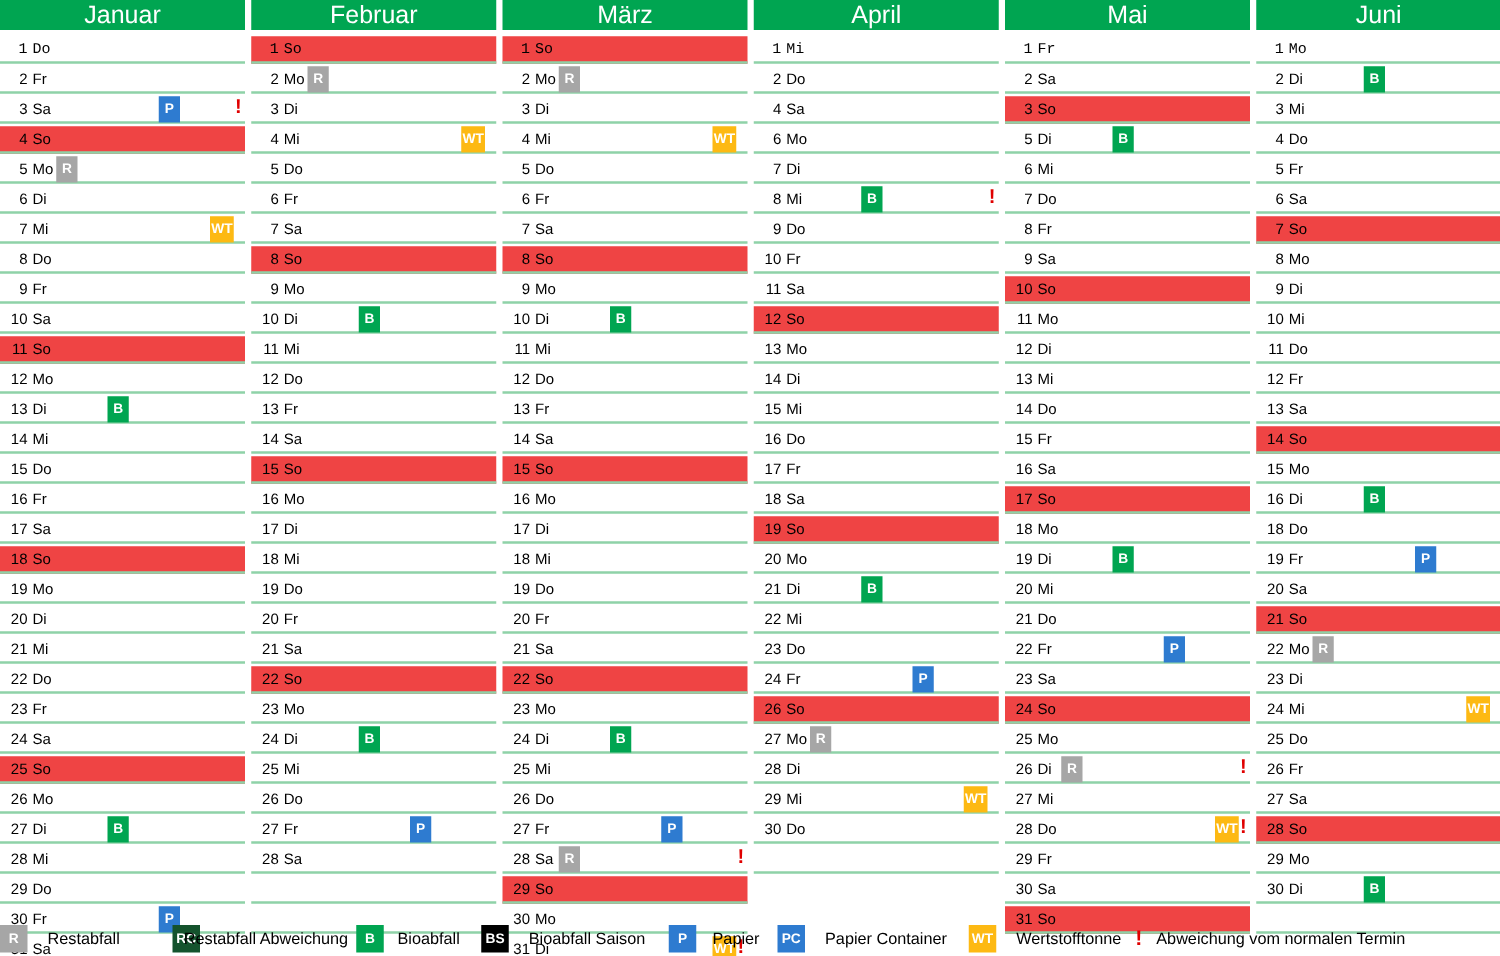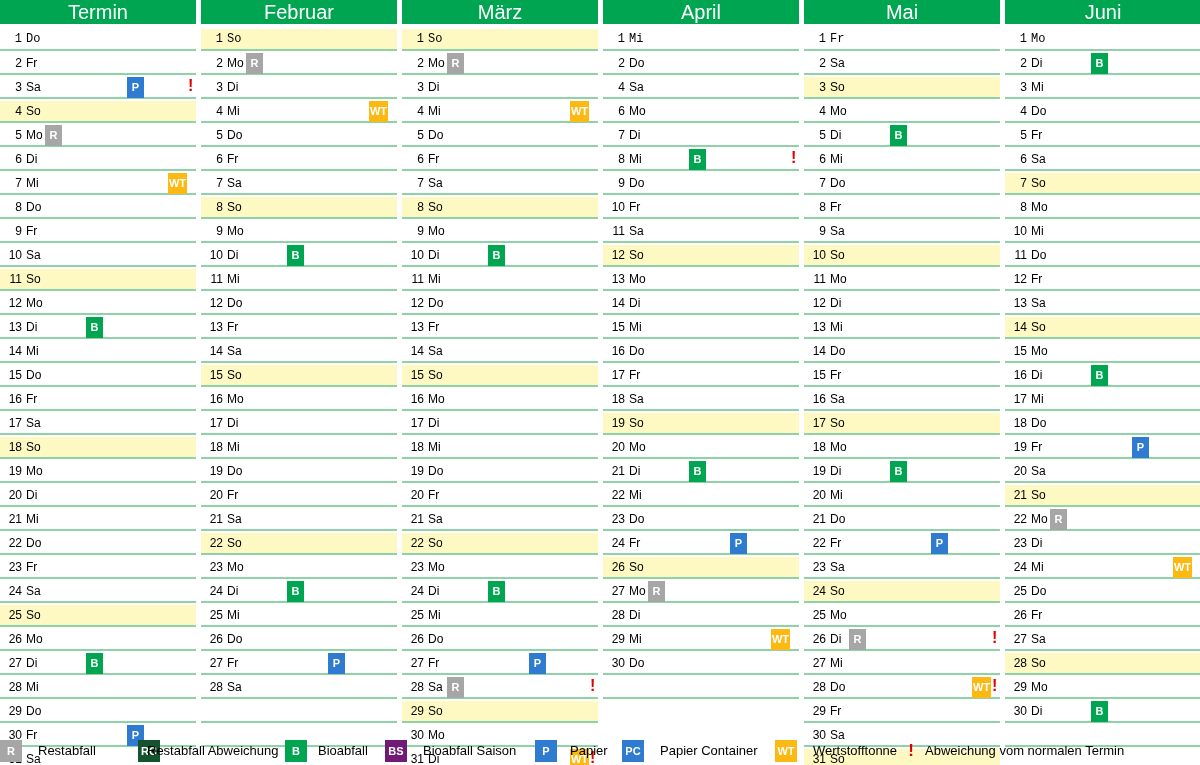--- a/index.html
+++ b/index.html
@@ -2,38 +2,38 @@
 <html><head>
 <meta charset="utf-8">
 <style>
   html,body{margin:0;padding:0;background:#fff;}
   body{width:1200px;height:765px;overflow:hidden;font-family:"Liberation Sans",sans-serif;position:relative;}
   .cols{position:absolute;left:0;top:0;width:1200px;height:716px;}
   .col{position:absolute;top:0;width:196px;}
   .mhead{height:24px;background:#00a551;color:#fff;text-align:center;font-size:20px;line-height:24px;}
   .row{position:relative;height:20px;margin-top:2px;border-bottom:2px solid #8fd2a8;box-sizing:content-box;font-size:12px;line-height:20px;color:#000;}
   .row.first{margin-top:5px;font-family:Liberation Mono, monospace;}
-  .row.so{background:#fef9c3;}
+  .row.so{background:#ef4444;}
   .row .lbl{position:absolute;left:0;top:0;}
   .row .num{display:inline-block;width:22px;text-align:right;}
   .row .wd{margin-left:4px;}
   .badge{position:absolute;top:0;height:21px;width:17px;color:#fff;font-weight:bold;font-size:11px;text-align:center;line-height:21px;}
   .badge.wide{width:19px;}
   .excl{position:absolute;top:-1px;color:#e00000;font-weight:bold;font-size:16px;line-height:20px;}
   .legend{position:absolute;top:740px;left:0;height:22px;width:1200px;font-size:13px;}
   .lg{position:absolute;top:0;height:22px;}
   .lg .sw{position:absolute;top:0;left:0;width:22px;height:22px;color:#fff;font-weight:bold;font-size:11px;text-align:center;line-height:22px;}
   .lg .tx{position:absolute;top:0;white-space:nowrap;line-height:22px;}
 </style>
 </head>
 <body>
 
 <div class="cols" id="cols">
     <div class="col" style="left: 0px;">
-      <div class="mhead">Termin</div>
+      <div class="mhead">Januar</div>
       <div class="row first">
         <span class="lbl"><span class="num">1</span><span class="wd">Do</span></span>
       </div>
       <div class="row">
         <span class="lbl"><span class="num">2</span><span class="wd">Fr</span></span>
       </div>
       <div class="row">
         <span class="lbl"><span class="num">3</span><span class="wd">Sa</span></span>
         <span class="badge" style="left: 127px; background: rgb(46, 123, 208);">P</span>
         <span class="excl" style="left: 188px;">!</span>
@@ -424,23 +424,20 @@
       <div class="row first">
         <span class="lbl"><span class="num">1</span><span class="wd">Fr</span></span>
       </div>
       <div class="row">
         <span class="lbl"><span class="num">2</span><span class="wd">Sa</span></span>
       </div>
       <div class="row so">
         <span class="lbl"><span class="num">3</span><span class="wd">So</span></span>
       </div>
       <div class="row">
-        <span class="lbl"><span class="num">4</span><span class="wd">Mo</span></span>
-      </div>
-      <div class="row">
         <span class="lbl"><span class="num">5</span><span class="wd">Di</span></span>
         <span class="badge" style="left: 86px; background: rgb(0, 165, 81);">B</span>
       </div>
       <div class="row">
         <span class="lbl"><span class="num">6</span><span class="wd">Mi</span></span>
       </div>
       <div class="row">
         <span class="lbl"><span class="num">7</span><span class="wd">Do</span></span>
       </div>
       <div class="row">
@@ -543,43 +540,43 @@
       <div class="row">
         <span class="lbl"><span class="num">6</span><span class="wd">Sa</span></span>
       </div>
       <div class="row so">
         <span class="lbl"><span class="num">7</span><span class="wd">So</span></span>
       </div>
       <div class="row">
         <span class="lbl"><span class="num">8</span><span class="wd">Mo</span></span>
       </div>
       <div class="row">
+        <span class="lbl"><span class="num">9</span><span class="wd">Di</span></span>
+      </div>
+      <div class="row">
         <span class="lbl"><span class="num">10</span><span class="wd">Mi</span></span>
       </div>
       <div class="row">
         <span class="lbl"><span class="num">11</span><span class="wd">Do</span></span>
       </div>
       <div class="row">
         <span class="lbl"><span class="num">12</span><span class="wd">Fr</span></span>
       </div>
       <div class="row">
         <span class="lbl"><span class="num">13</span><span class="wd">Sa</span></span>
       </div>
       <div class="row so">
         <span class="lbl"><span class="num">14</span><span class="wd">So</span></span>
       </div>
       <div class="row">
         <span class="lbl"><span class="num">15</span><span class="wd">Mo</span></span>
       </div>
       <div class="row">
         <span class="lbl"><span class="num">16</span><span class="wd">Di</span></span>
         <span class="badge" style="left: 86px; background: rgb(0, 165, 81);">B</span>
-      </div>
-      <div class="row">
-        <span class="lbl"><span class="num">17</span><span class="wd">Mi</span></span>
       </div>
       <div class="row">
         <span class="lbl"><span class="num">18</span><span class="wd">Do</span></span>
       </div>
       <div class="row">
         <span class="lbl"><span class="num">19</span><span class="wd">Fr</span></span>
         <span class="badge" style="left: 127px; background: rgb(46, 123, 208);">P</span>
       </div>
       <div class="row">
         <span class="lbl"><span class="num">20</span><span class="wd">Sa</span></span>
@@ -627,21 +624,21 @@
     </div>
     <div class="lg" style="left: 138px;">
       <span class="sw" style="background: #14532d;">RC</span>
       <span class="tx" style="left: 9px;">Restabfall Abweichung</span>
     </div>
     <div class="lg" style="left: 285px;">
       <span class="sw" style="background: rgb(0, 165, 81);">B</span>
       <span class="tx" style="left: 33px;">Bioabfall</span>
     </div>
     <div class="lg" style="left: 385px;">
-      <span class="sw" style="background: #701a75;">BS</span>
+      <span class="sw" style="background: #000000;">BS</span>
       <span class="tx" style="left: 38px;">Bioabfall Saison</span>
     </div>
     <div class="lg" style="left: 535px;">
       <span class="sw" style="background: rgb(46, 123, 208);">P</span>
       <span class="tx" style="left: 35px;">Papier</span>
     </div>
     <div class="lg" style="left: 622px;">
       <span class="sw" style="background: rgb(46, 123, 208);">PC</span>
       <span class="tx" style="left: 38px;">Papier Container</span>
     </div>

